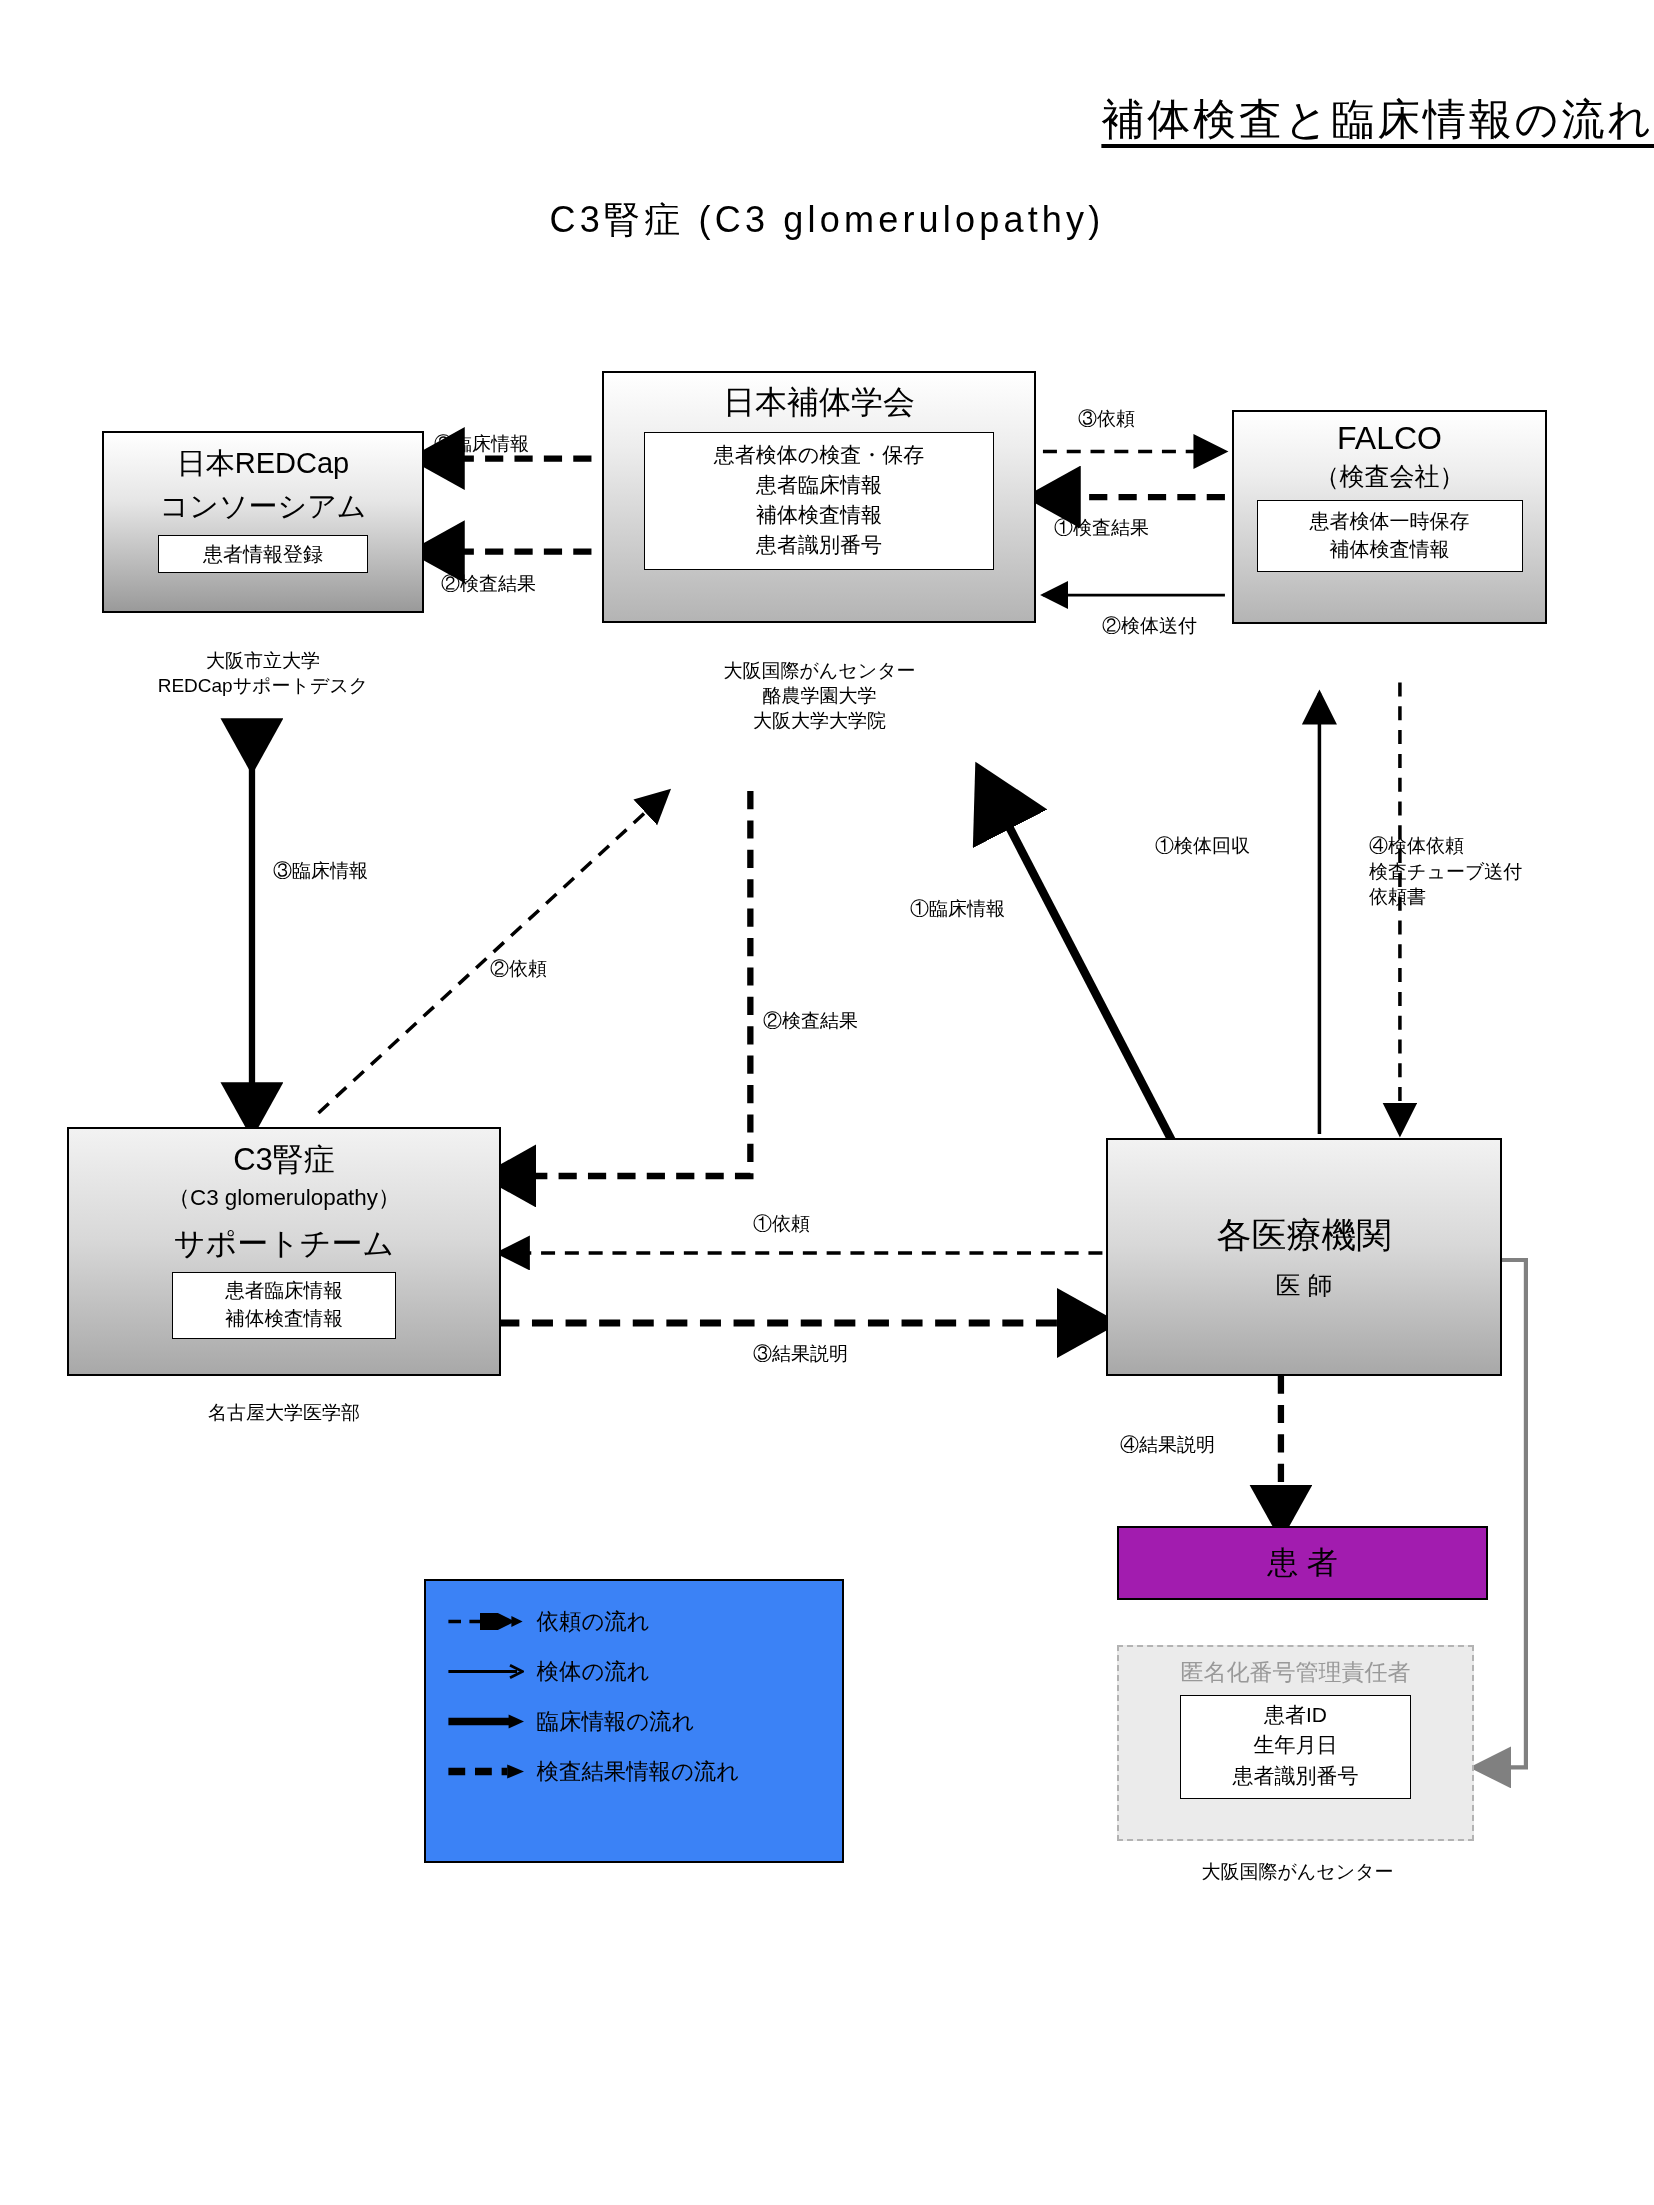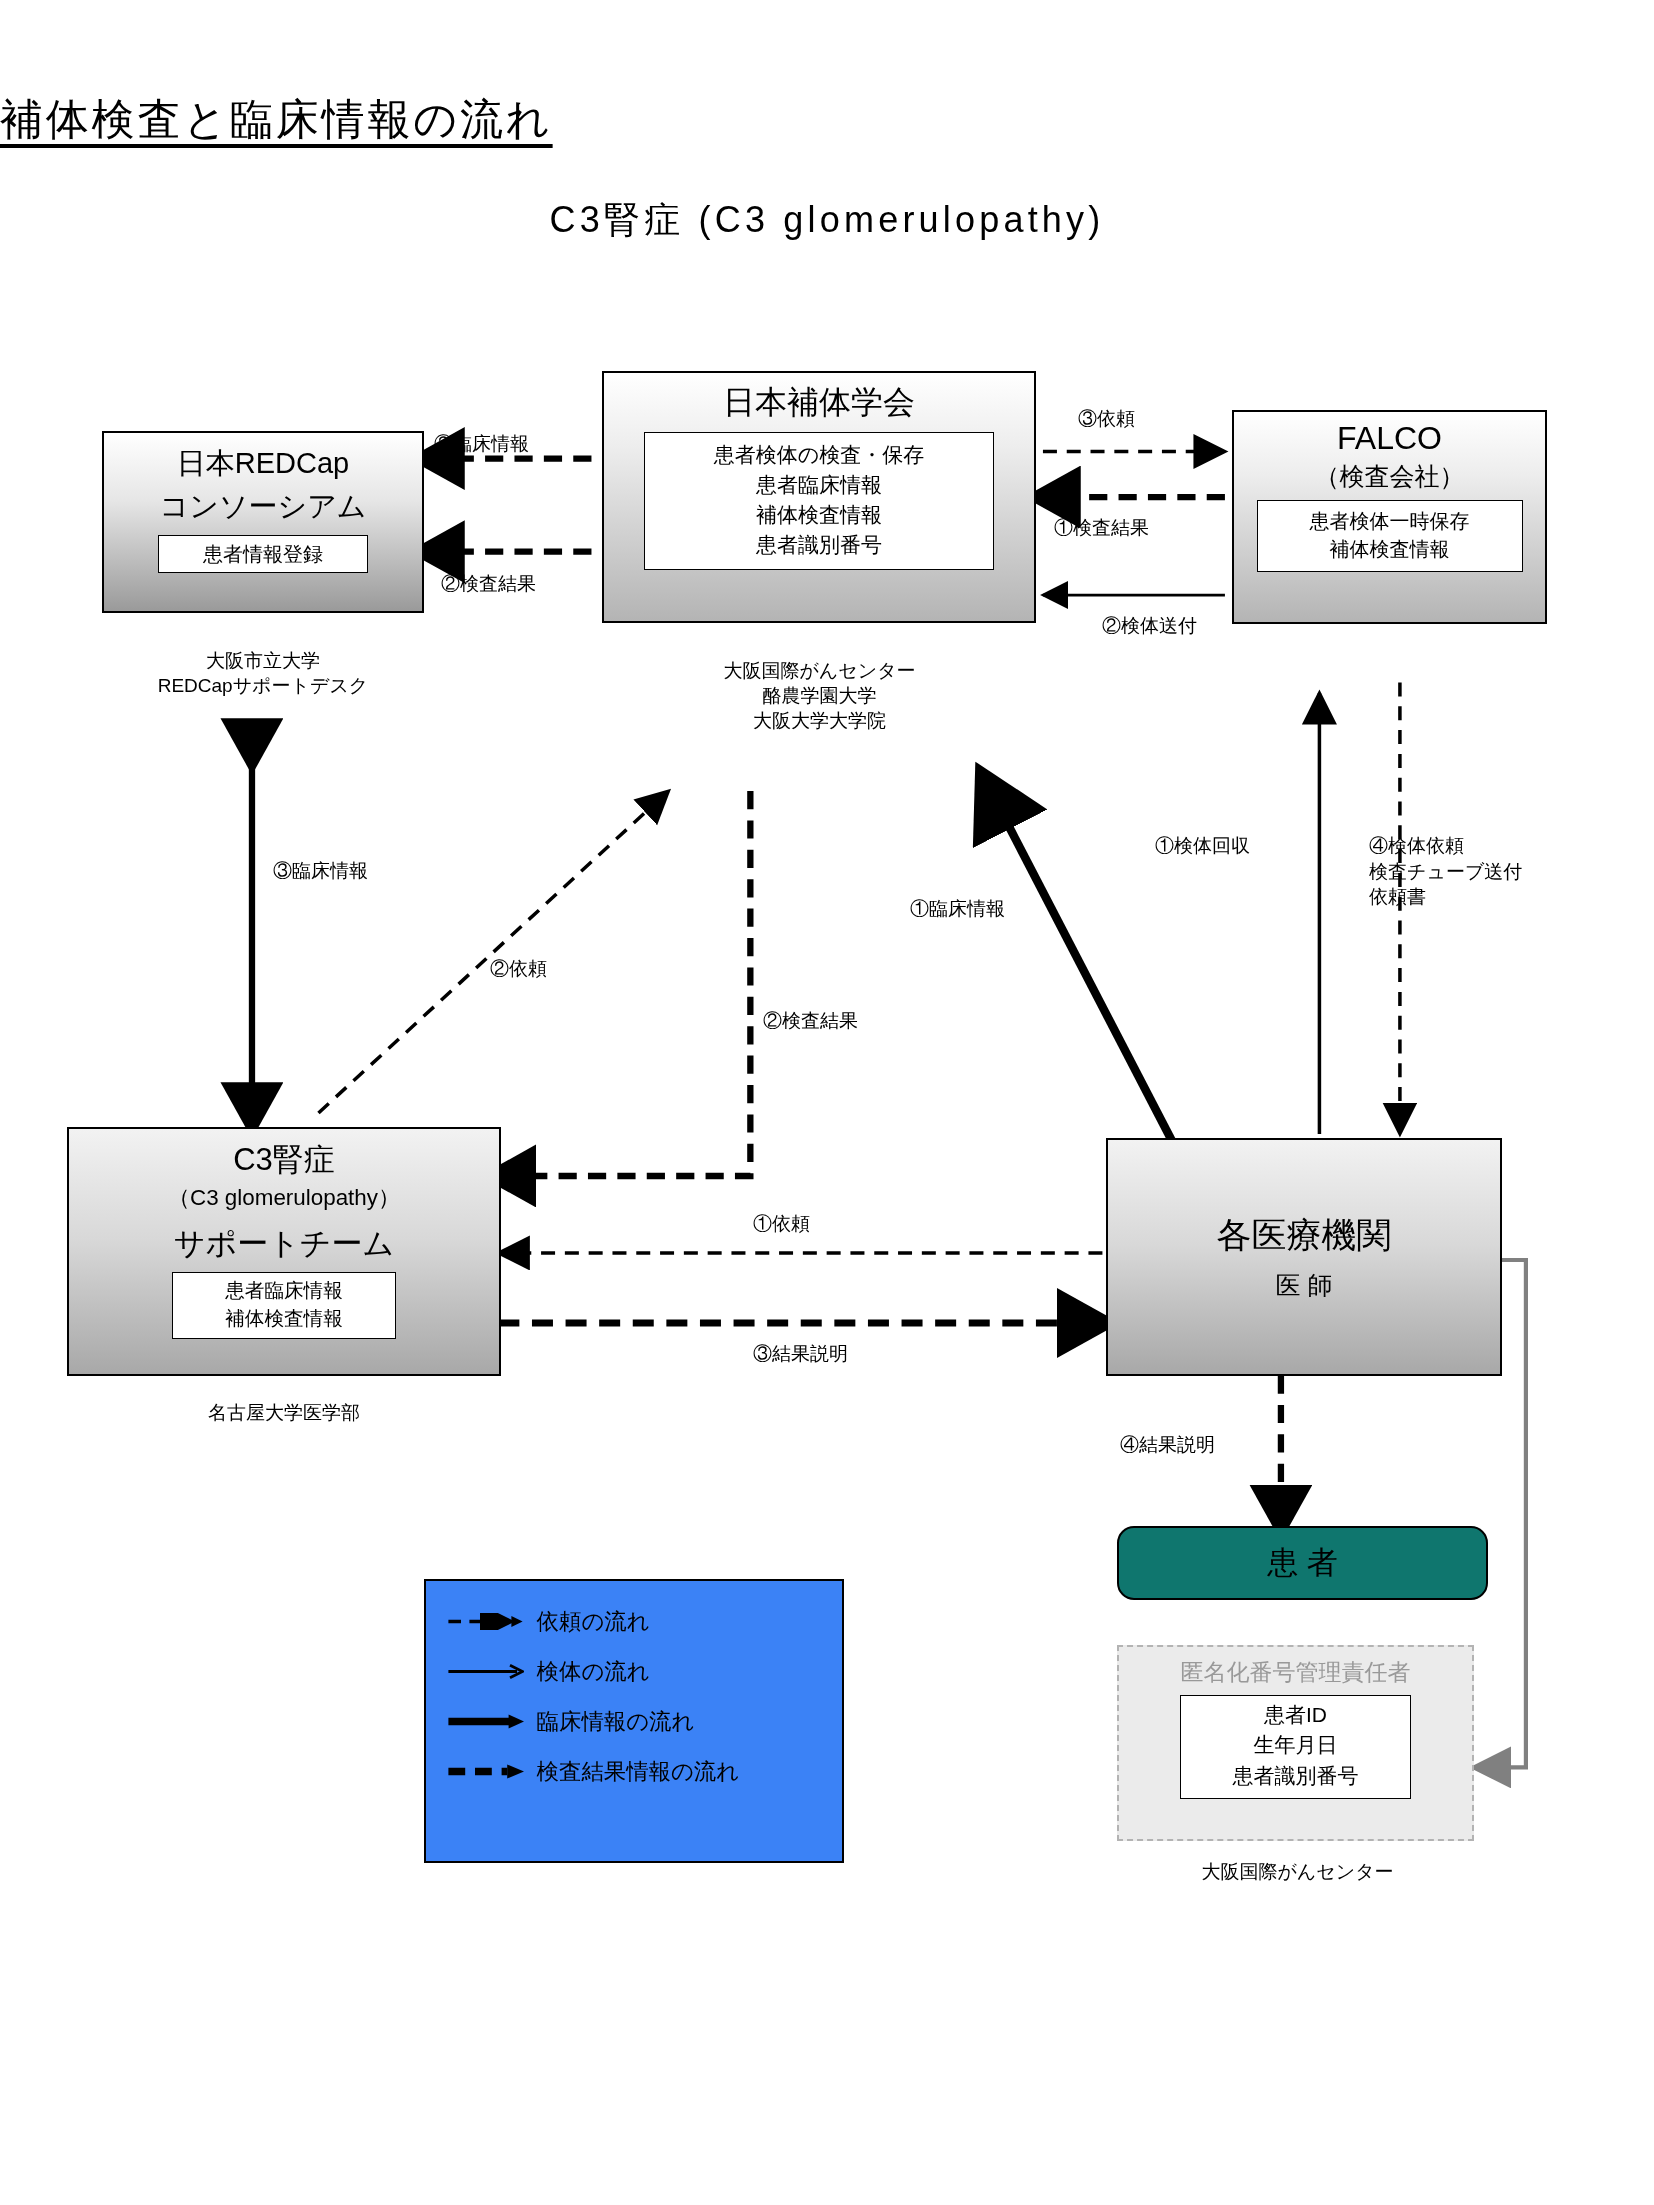--- a/index.html
+++ b/index.html
@@ -15,21 +15,21 @@
     position: relative;
     width: 1654px;
     height: 2205px;
     background: #fff;
     overflow: hidden;
   }
   .title-main {
     position: absolute;
     left: 0; right: 0;
     top: 91px;
-    text-align: left;
+    text-align: right;
     font-size: 43px;
     letter-spacing: 2.8px;
     text-decoration: underline;
     text-underline-offset: 9.8px;
   }
   .title-sub {
     position: absolute;
     left: 0; right: 0;
     top: 196px;
     text-align: center;
@@ -49,22 +49,21 @@
   .grad-v {
     background: linear-gradient(to bottom, #ffffff 0%, #e6e6e6 38%, #9a9a9a 100%);
   }
   .grad-v2 {
     background: linear-gradient(to bottom, #ffffff 0%, #ededed 30%, #b4b4b4 100%);
   }
   .grad-v3 {
     background: linear-gradient(to bottom, #f2f2f2 0%, #d8d8d8 45%, #a8a8a8 100%);
   }
   .plain {
-    background: #0f766e;
-    border-radius: 17px;
+    background: #a21caf;
   }
   .inner {
     box-sizing: border-box;
     background: #fff;
     border: 1.4px solid #000;
     text-align: center;
   }
   .lbl-under {
     position: absolute;
     text-align: center;

